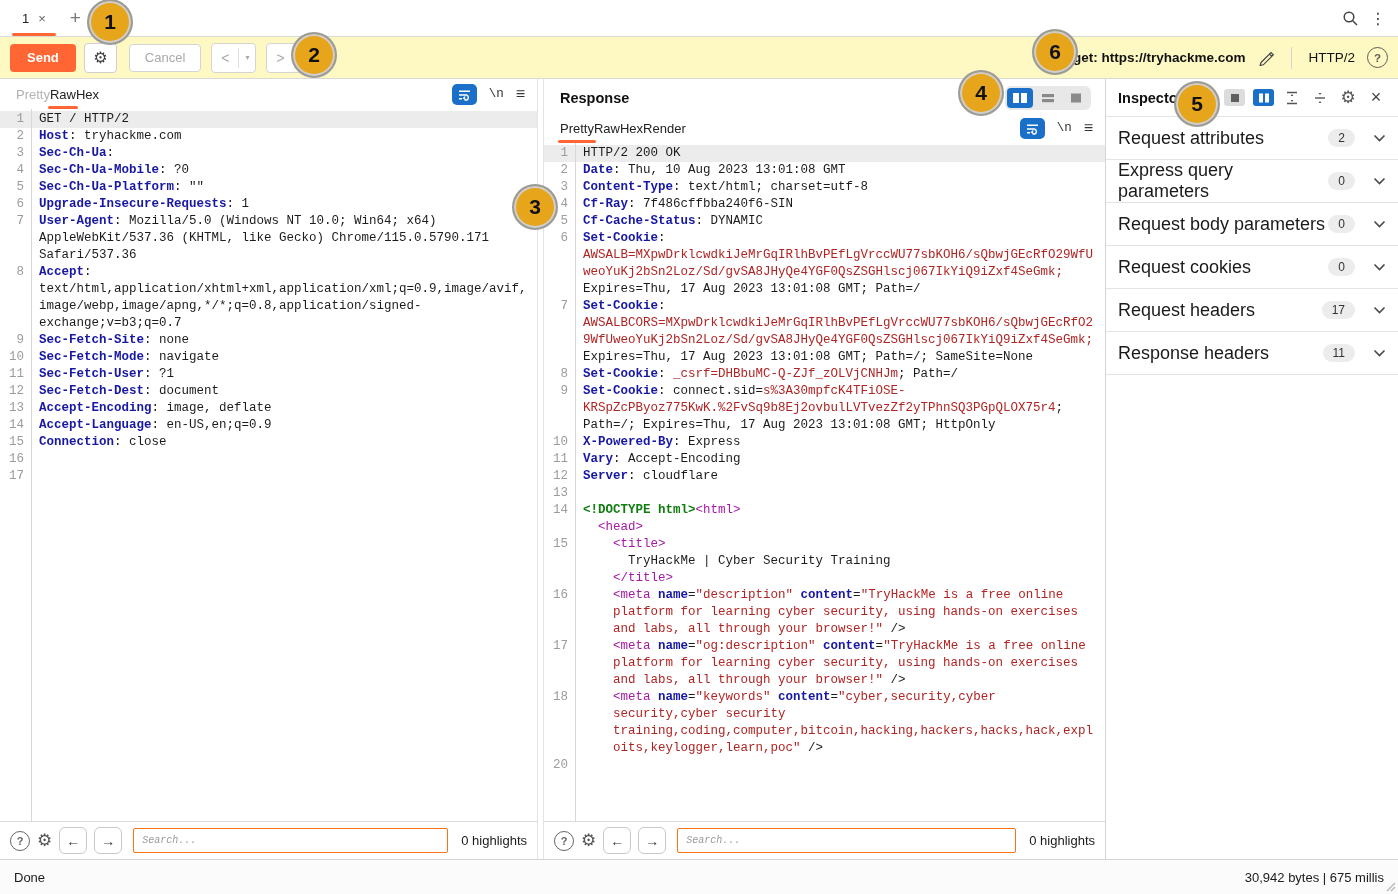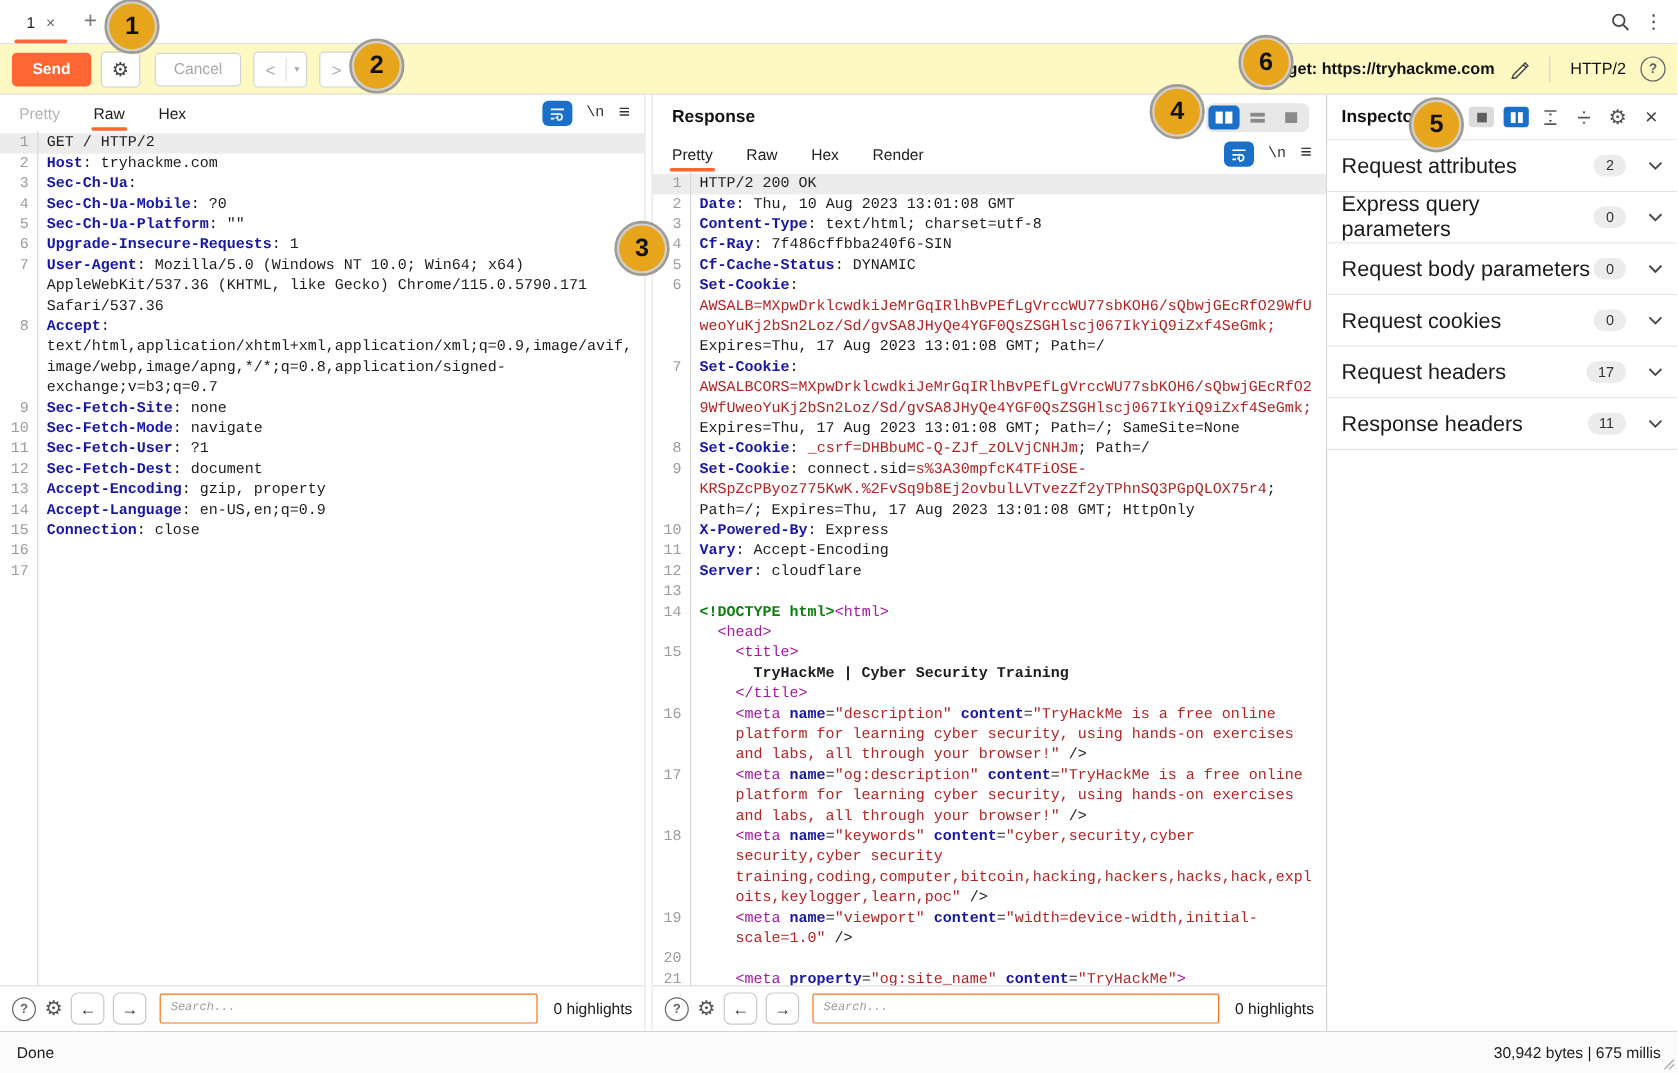--- a/index.html
+++ b/index.html
@@ -34,21 +34,21 @@
   .help-circle{width:19px;height:19px;border:1.5px solid #5d5d5d;border-radius:50%;display:flex;align-items:center;justify-content:center;font-size:11.5px;font-weight:bold;color:#5d5d5d}
   
   .main{display:flex;height:780px;background:#fff}
   .panel{display:flex;flex-direction:column;min-width:0}
   .panel.req{width:537px}
   .panel.resp{flex:1}
   .vgap{width:5px;border-left:1px solid #e3e3e3;border-right:1px solid #e3e3e3;background:#fff}
   .phead{height:30px;display:flex;align-items:center;justify-content:space-between;padding:4px 14px 0 16px}
   .ptitle{font-weight:bold;font-size:14.5px;color:#111}
   .ptabs{height:30px;display:flex;align-items:center;justify-content:space-between;padding:0 12px 0 16px}
-  .ptabs-left{display:flex;align-items:flex-start;gap:28px;height:100%}
+  .ptabs-left{display:flex;align-items:flex-start;height:100%}
   .ptab{position:relative;height:100%;display:flex;align-items:center;font-size:13px;color:#222}
   .ptab.disabled{color:#b3b3b3}
   .ptab.active::after{content:"";position:absolute;left:-2px;right:-2px;bottom:0;height:3px;background:#ff6633;border-radius:2px}
   .ptabs-right{display:flex;align-items:center;gap:12px}
   .wrapbtn{width:25px;height:21px;background:#1a70c8;border-radius:5px;display:flex;align-items:center;justify-content:center}
   .nl-ico{font-family:"Liberation Mono","DejaVu Sans Mono",monospace;font-size:12.5px;color:#333}
   .burger{font-size:16px;color:#333}
   
   .laygroup{display:flex;gap:2px;background:#e8e8e8;border-radius:6px;padding:2px}
   .lay-btn{width:26px;height:20px;border-radius:4px;display:flex;align-items:center;justify-content:center}
@@ -208,21 +208,21 @@
         <div class="crow">
           <span class="gut">11</span>
           <span class="ccont" style="padding-left: 8px;"><span class="seg-h">Sec-Fetch-User</span><span class="seg-p">: ?1</span></span>
         </div>
         <div class="crow">
           <span class="gut">12</span>
           <span class="ccont" style="padding-left: 8px;"><span class="seg-h">Sec-Fetch-Dest</span><span class="seg-p">: document</span></span>
         </div>
         <div class="crow">
           <span class="gut">13</span>
-          <span class="ccont" style="padding-left: 8px;"><span class="seg-h">Accept-Encoding</span><span class="seg-p">: gzip, property</span></span>
+          <span class="ccont" style="padding-left: 8px;"><span class="seg-h">Accept-Encoding</span><span class="seg-p">: image, deflate</span></span>
         </div>
         <div class="crow">
           <span class="gut">14</span>
           <span class="ccont" style="padding-left: 8px;"><span class="seg-h">Accept-Language</span><span class="seg-p">: en-US,en;q=0.9</span></span>
         </div>
         <div class="crow">
           <span class="gut">15</span>
           <span class="ccont" style="padding-left: 8px;"><span class="seg-h">Connection</span><span class="seg-p">: close</span></span>
         </div>
         <div class="crow">
@@ -347,49 +347,41 @@
         <div class="crow">
           <span class="gut"></span>
           <span class="ccont" style="padding-left: 23px;"><span class="seg-t">&lt;head&gt;</span></span>
         </div>
         <div class="crow">
           <span class="gut">15</span>
           <span class="ccont" style="padding-left: 38px;"><span class="seg-t">&lt;title&gt;</span></span>
         </div>
         <div class="crow">
           <span class="gut"></span>
-          <span class="ccont" style="padding-left: 53px; font-weight: bold;"><span class="seg-p">TryHackMe | Cyber Security Training</span></span>
+          <span class="ccont" style="padding-left: 53px;"><span class="seg-p">TryHackMe | Cyber Security Training</span></span>
         </div>
         <div class="crow">
           <span class="gut"></span>
           <span class="ccont" style="padding-left: 38px;"><span class="seg-t">&lt;/title&gt;</span></span>
         </div>
         <div class="crow">
           <span class="gut">16</span>
           <span class="ccont" style="padding-left: 38px;"><span class="seg-t">&lt;meta </span><span class="seg-h">name</span><span class="seg-p">=</span><span class="seg-s">"description"</span><span class="seg-p"> </span><span class="seg-h">content</span><span class="seg-p">=</span><span class="seg-s">"TryHackMe is a free online platform for learning cyber security, using hands-on exercises and labs, all through your browser!"</span><span class="seg-p"> /&gt;</span></span>
         </div>
         <div class="crow">
           <span class="gut">17</span>
           <span class="ccont" style="padding-left: 38px;"><span class="seg-t">&lt;meta </span><span class="seg-h">name</span><span class="seg-p">=</span><span class="seg-s">"og:description"</span><span class="seg-p"> </span><span class="seg-h">content</span><span class="seg-p">=</span><span class="seg-s">"TryHackMe is a free online platform for learning cyber security, using hands-on exercises and labs, all through your browser!"</span><span class="seg-p"> /&gt;</span></span>
         </div>
         <div class="crow">
           <span class="gut">18</span>
           <span class="ccont" style="padding-left: 38px;"><span class="seg-t">&lt;meta </span><span class="seg-h">name</span><span class="seg-p">=</span><span class="seg-s">"keywords"</span><span class="seg-p"> </span><span class="seg-h">content</span><span class="seg-p">=</span><span class="seg-s">"cyber,security,cyber security,cyber security training,coding,computer,bitcoin,hacking,hackers,hacks,hack,exploits,keylogger,learn,poc"</span><span class="seg-p"> /&gt;</span></span>
         </div>
         <div class="crow">
-          <span class="gut">19</span>
-          <span class="ccont" style="padding-left: 38px;"><span class="seg-t">&lt;meta </span><span class="seg-h">name</span><span class="seg-p">=</span><span class="seg-s">"viewport"</span><span class="seg-p"> </span><span class="seg-h">content</span><span class="seg-p">=</span><span class="seg-s">"width=device-width,initial-scale=1.0"</span><span class="seg-p"> /&gt;</span></span>
-        </div>
-        <div class="crow">
           <span class="gut">20</span>
           <span class="ccont" style="padding-left: 8px;"></span>
-        </div>
-        <div class="crow">
-          <span class="gut">21</span>
-          <span class="ccont" style="padding-left: 38px;"><span class="seg-t">&lt;meta </span><span class="seg-h">property</span><span class="seg-p">=</span><span class="seg-s">"og:site_name"</span><span class="seg-p"> </span><span class="seg-h">content</span><span class="seg-p">=</span><span class="seg-s">"TryHackMe"</span><span class="seg-t">&gt;</span></span>
         </div>
       </div>
     <div class="findbar">
       <div class="fb-circle">?</div>
       <span class="fb-gear">⚙</span>
       <div class="fb-arrow">←</div>
       <div class="fb-arrow">→</div>
       <input class="find-input" placeholder="Search..." style="">
       <span class="fb-high">0 highlights</span>
     </div>

